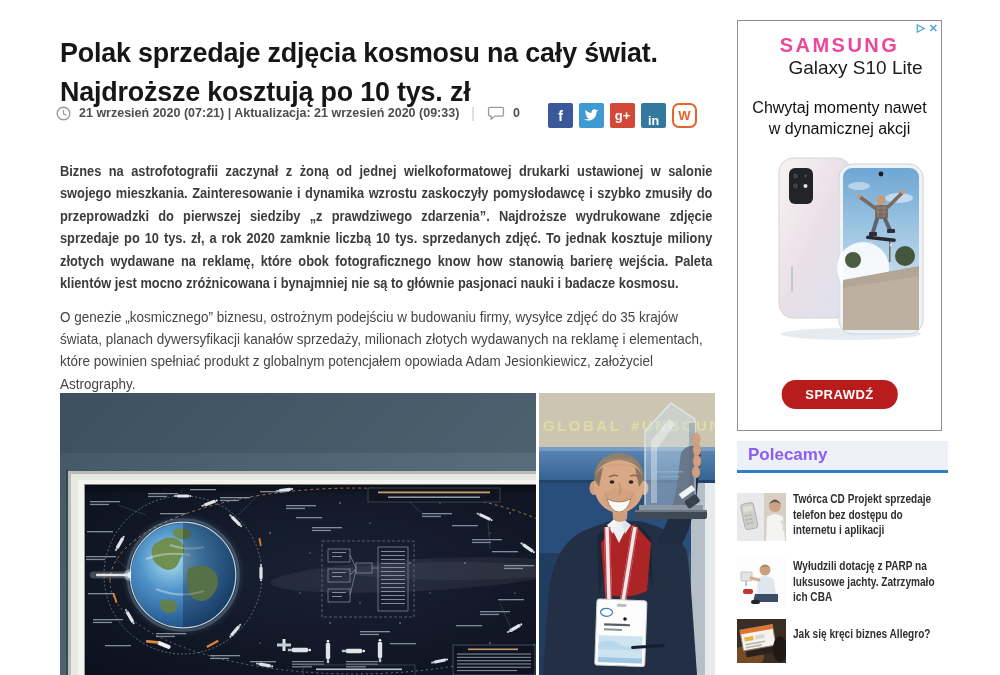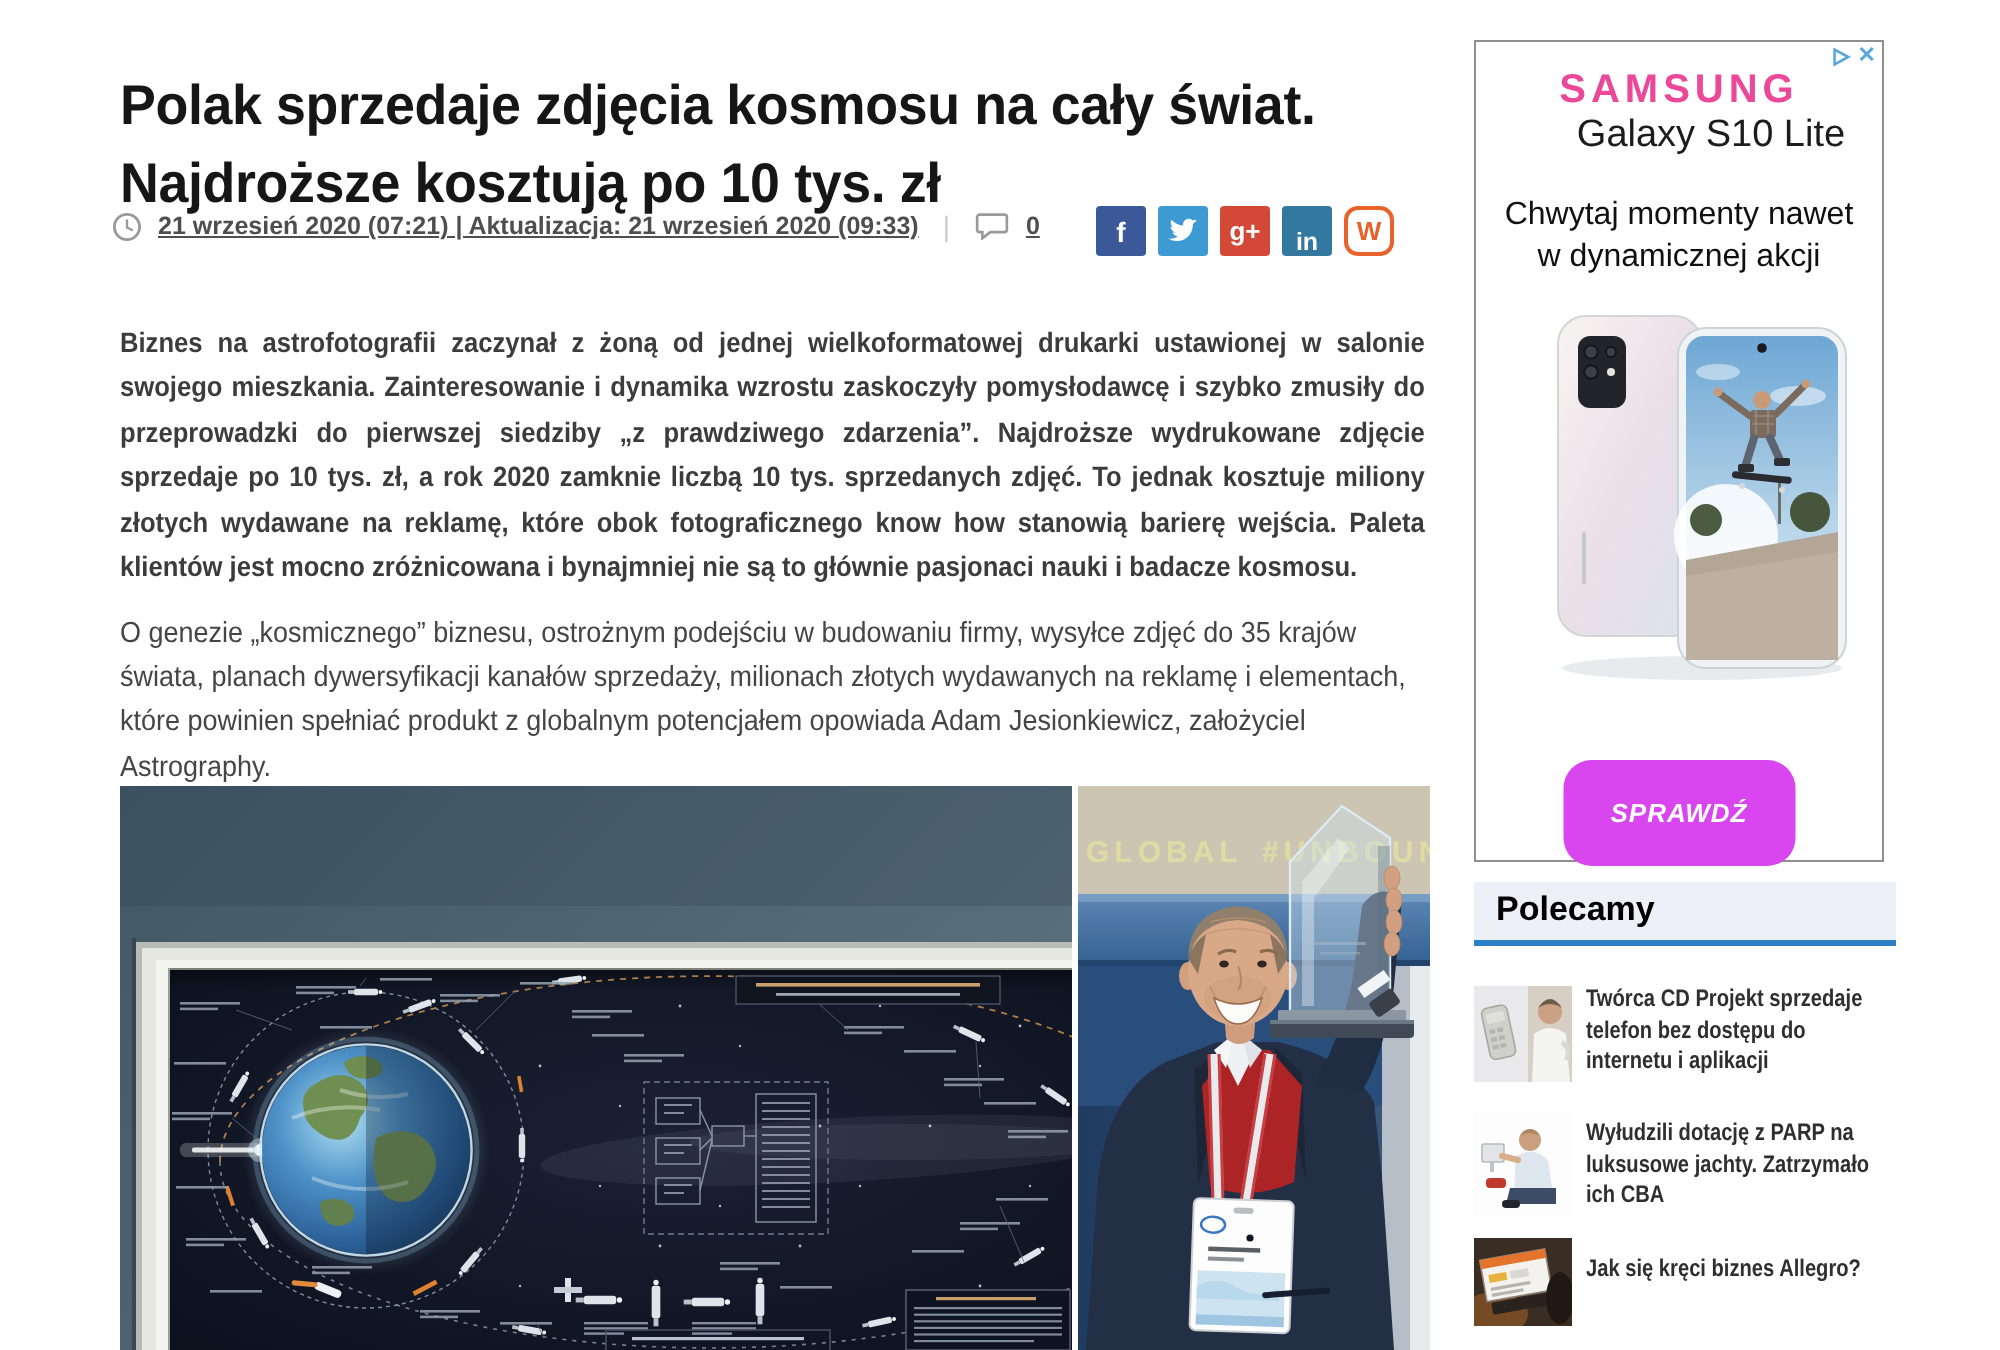--- a/index.html
+++ b/index.html
@@ -3,21 +3,21 @@
 <meta charset="utf-8">
 <style>
   html,body{margin:0;padding:0;background:#fff;}
   .page{position:relative;width:1000px;height:675px;background:#fff;overflow:hidden;
         font-family:"Liberation Sans",sans-serif;}
   
   .headline{position:absolute;left:60px;top:14px;width:644px;
     font-weight:700;font-size:28px;line-height:39px;color:#161616;
     letter-spacing:-.2px;transform:scaleX(.96);transform-origin:0 0;}
   .meta{position:absolute;left:56px;top:105px;display:flex;align-items:center;gap:8px;
-    font-weight:700;font-size:12.5px;color:#4e4e4e;text-decoration:underline;}
+    font-weight:700;font-size:12.5px;color:#4e4e4e;}
   .meta .divider{color:#c9c9c9;font-weight:400;font-size:14px;padding:0 4px;}
   .meta svg{display:block;}
   .share{position:absolute;left:548px;top:103px;display:flex;gap:6px;}
   .sbtn{width:25px;height:25px;border-radius:2px;display:flex;align-items:center;
     justify-content:center;color:#fff;font-weight:700;font-size:14px;cursor:pointer;}
   .sbtn.fb{background:#3b5998;}
   .sbtn.tw{background:#3d9ad2;}
   .sbtn.gp{background:#d34836;font-size:13px;}
   .sbtn.li{background:#33789f;font-size:12.5px;align-items:flex-end;}
   .sbtn.wy{background:#fff;border:2px solid #e8622c;border-radius:7px;color:#e8622c;
@@ -37,25 +37,25 @@
     color:#58a6dc;}
   .ad-close{font-size:11px;font-weight:700;line-height:11px;cursor:pointer;}
   .ad-brand{position:absolute;top:13px;left:0;width:100%;text-align:center;
     font-weight:700;font-size:20px;letter-spacing:2.5px;color:#ec4899;}
   .ad-product{position:absolute;top:36px;left:16px;width:100%;text-align:center;
     font-size:19px;color:#1c1c1c;}
   .ad-tag{position:absolute;top:76px;left:8px;right:8px;text-align:center;
     font-size:16px;line-height:21px;color:#101010;}
   .ad-phones{position:absolute;top:127px;left:1px;}
   .ad-cta{position:absolute;top:359px;left:50%;transform:translateX(-50%);
-    background:#d946ef;color:#fff;border-radius:14px;padding:19px 24px;
-    font-weight:700;font-size:13px;letter-spacing:.5px;white-space:nowrap;cursor:pointer;font-style:italic;}
+    background:#b91c1c;color:#fff;border-radius:14px;padding:7px 24px;
+    font-weight:700;font-size:13px;letter-spacing:.5px;white-space:nowrap;cursor:pointer;}
   .rec-head{position:absolute;left:737px;top:441px;width:211px;height:32px;
     background:#edf1f7;border-bottom:3px solid #2d80c8;box-sizing:border-box;
-    color:#000000;font-weight:700;font-size:17px;line-height:28px;padding-left:11px;}
+    color:#8b5cf6;font-weight:700;font-size:17px;line-height:28px;padding-left:11px;}
   .rec-thumb{position:absolute;left:737px;cursor:pointer;}
   .rec-thumb svg{display:block;}
   .rec-title{position:absolute;left:793px;width:182px;transform:scaleX(.84);
     transform-origin:0 0;font-weight:700;font-size:12px;line-height:15.5px;
     color:#2f2f2f;cursor:pointer;}
 </style>
 </head>
 <body>
 
 <div class="page">

